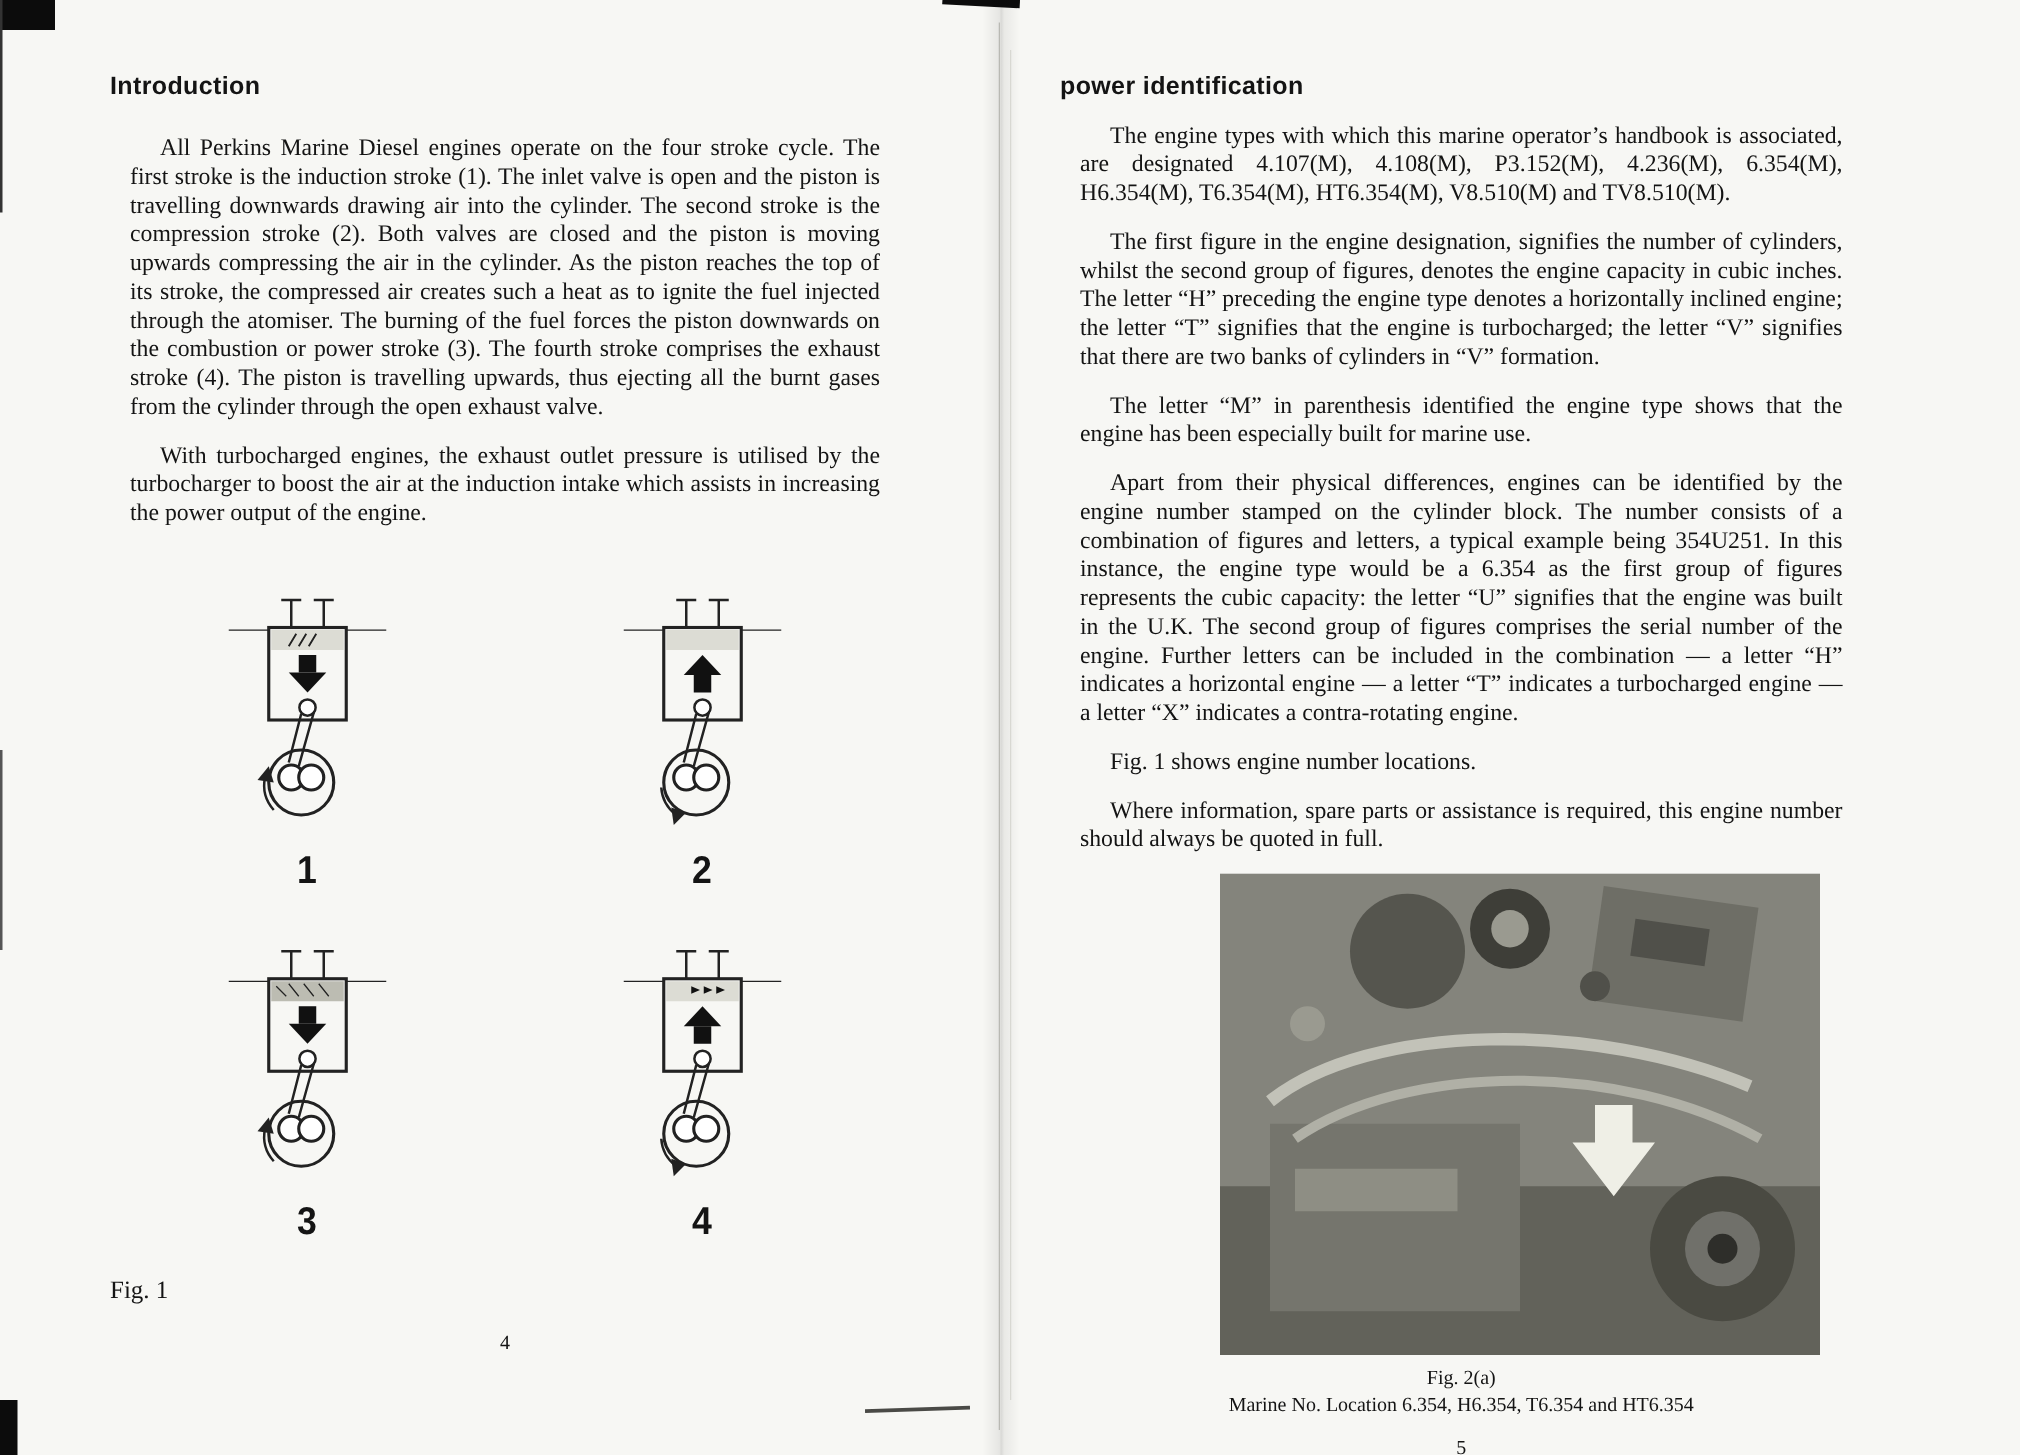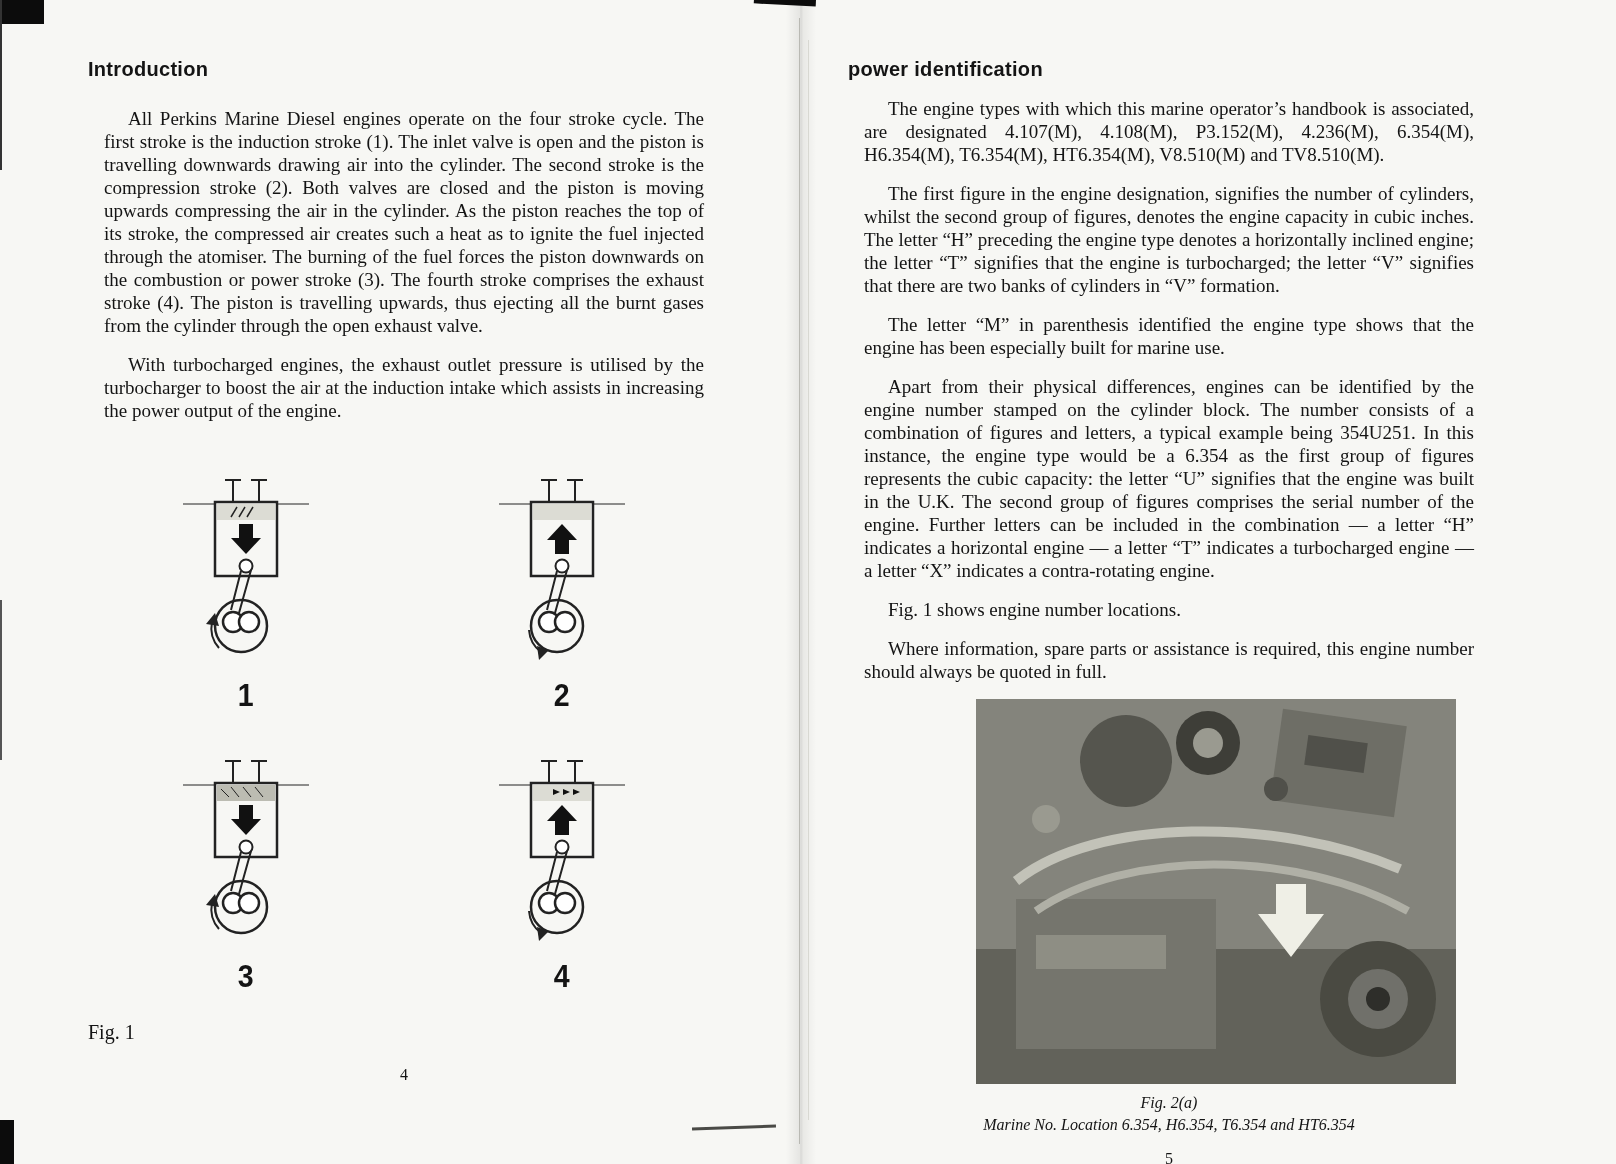--- a/index.html
+++ b/index.html
@@ -61,21 +61,21 @@
     font-size:20px;
   }
   .page-num {
     margin-top:22px;
     text-align:center;
     font-size:16px;
   }
   .page-right .page-num { margin-top:14px; }
 
   
-  .photo-wrap { margin:14px auto 0; width:387px;font-style:italic; }
+  .photo-wrap { margin:14px auto 0; width:387px; }
   .photo { display:block; width:480px; height:385px; background:#84847c; }
   .photo-caption { text-align:center; font-size:16px; line-height:22px; margin-top:8px; }
 
   svg { display:block; }
 </style>
 </head>
 <body>
 
 <div class="scan">
 

